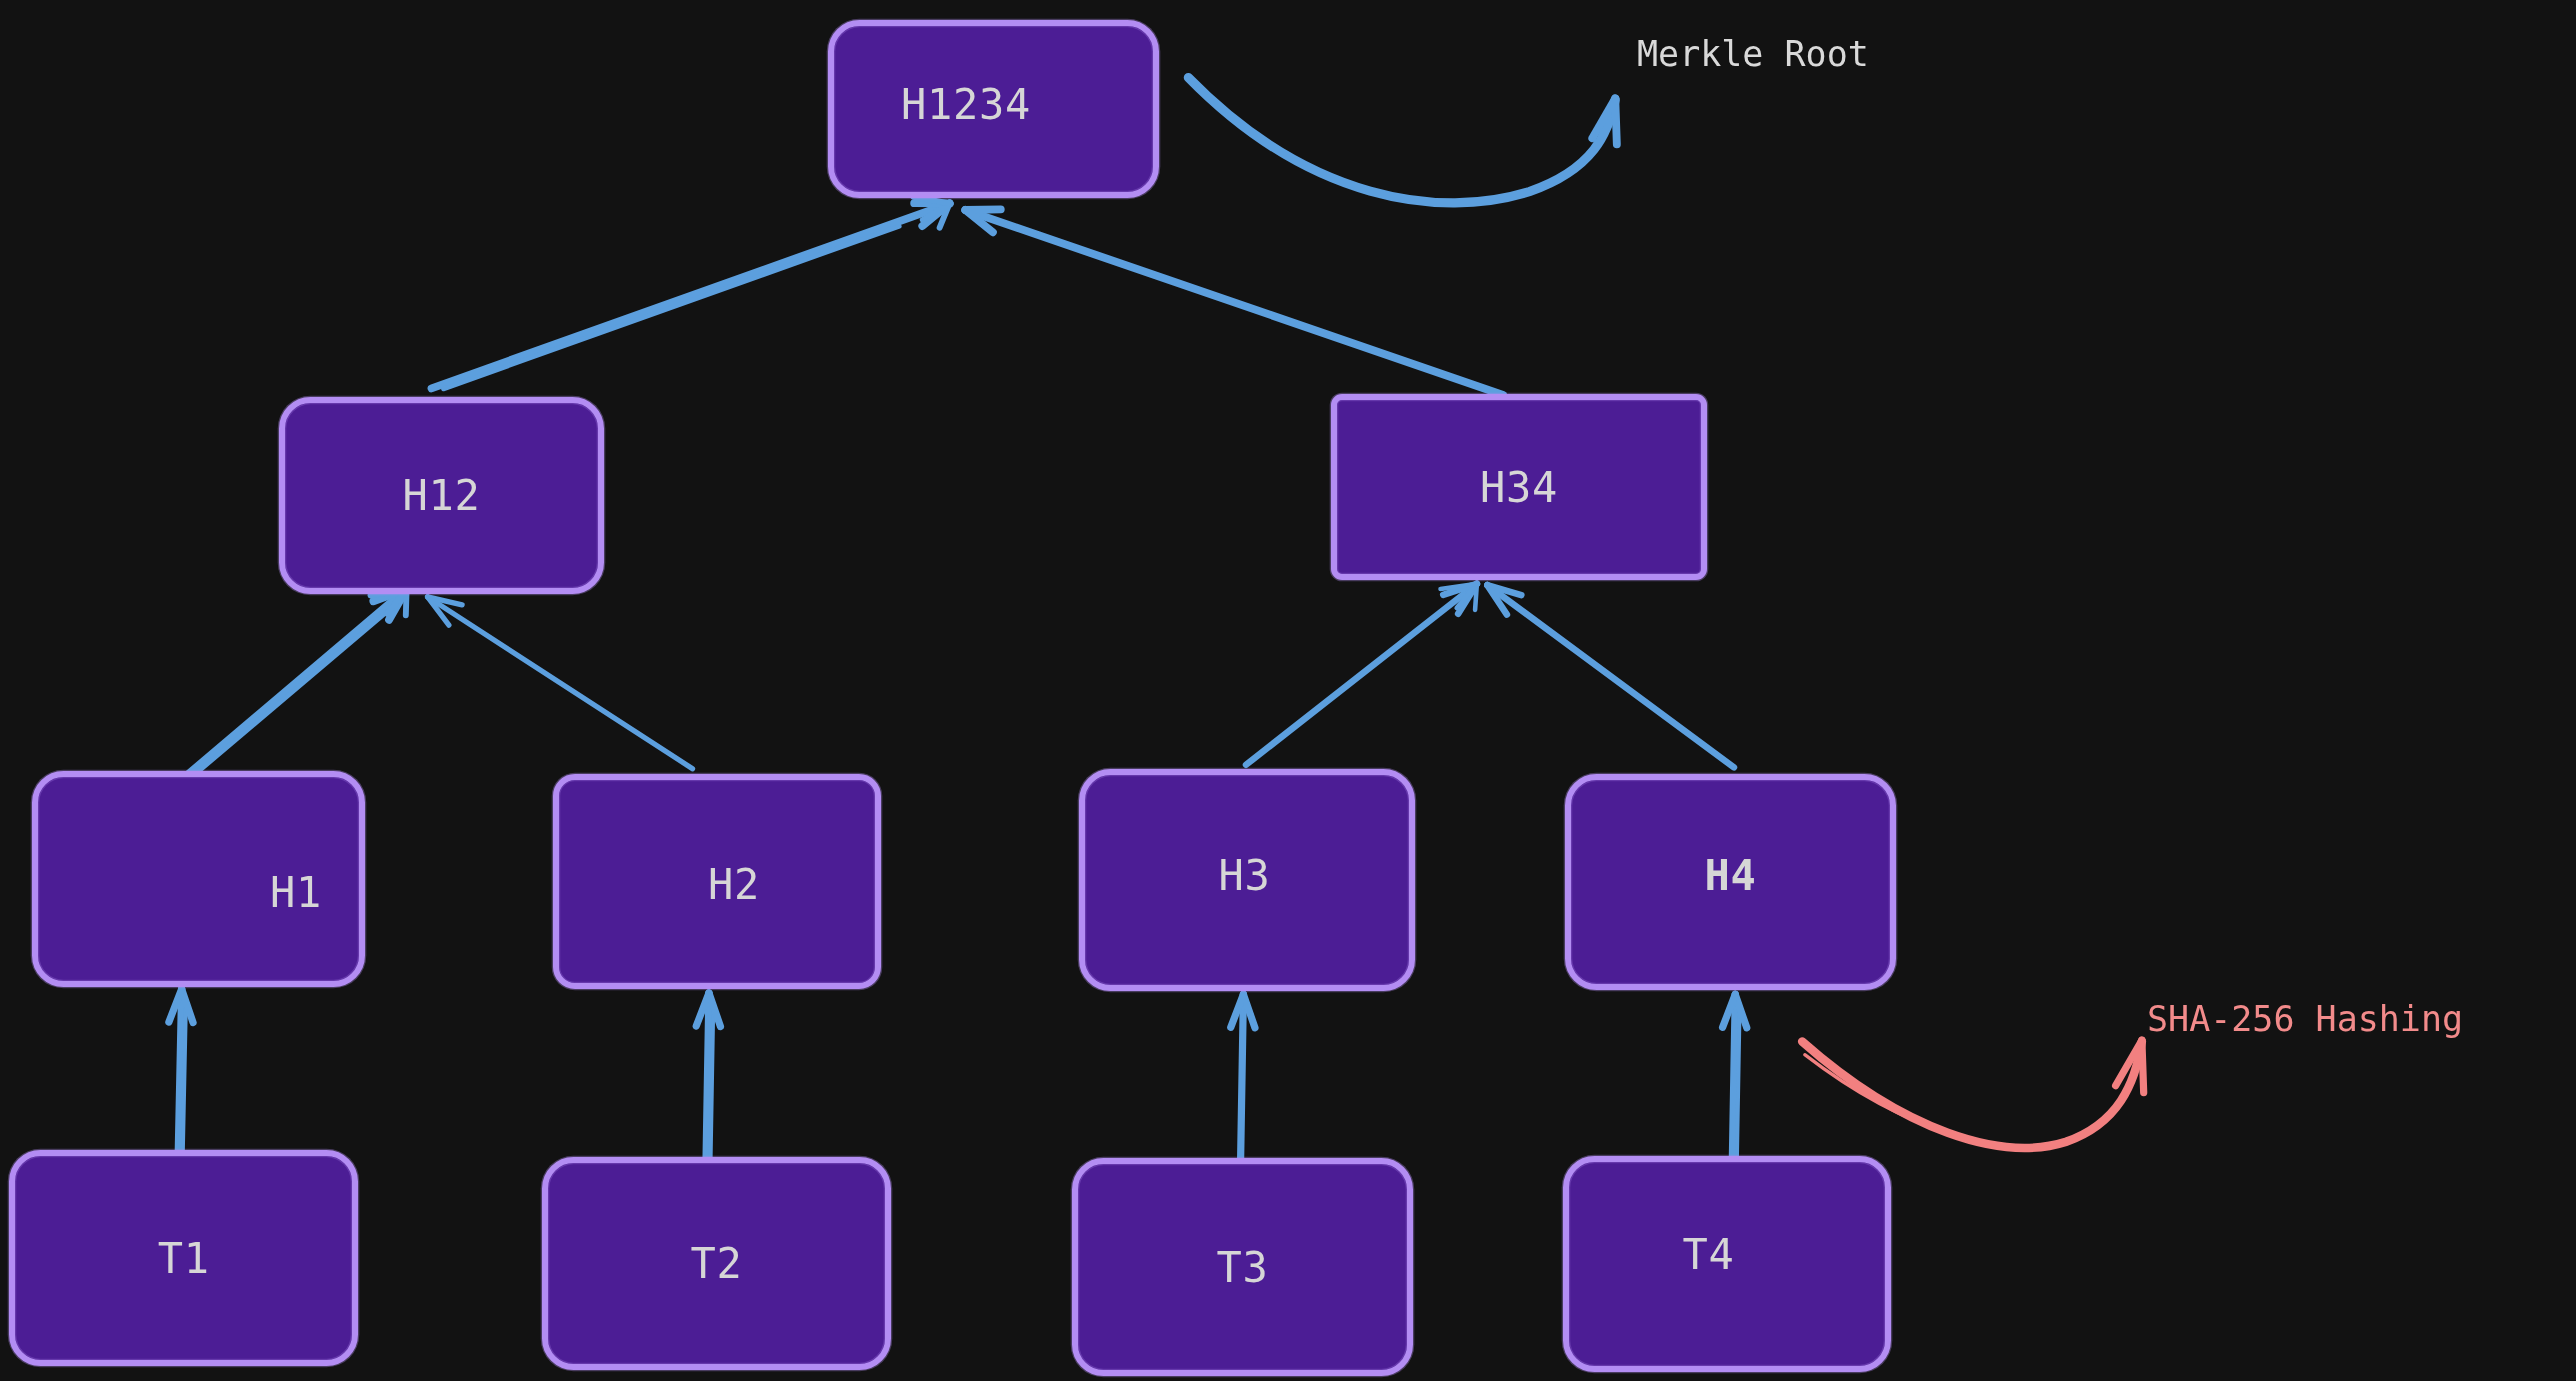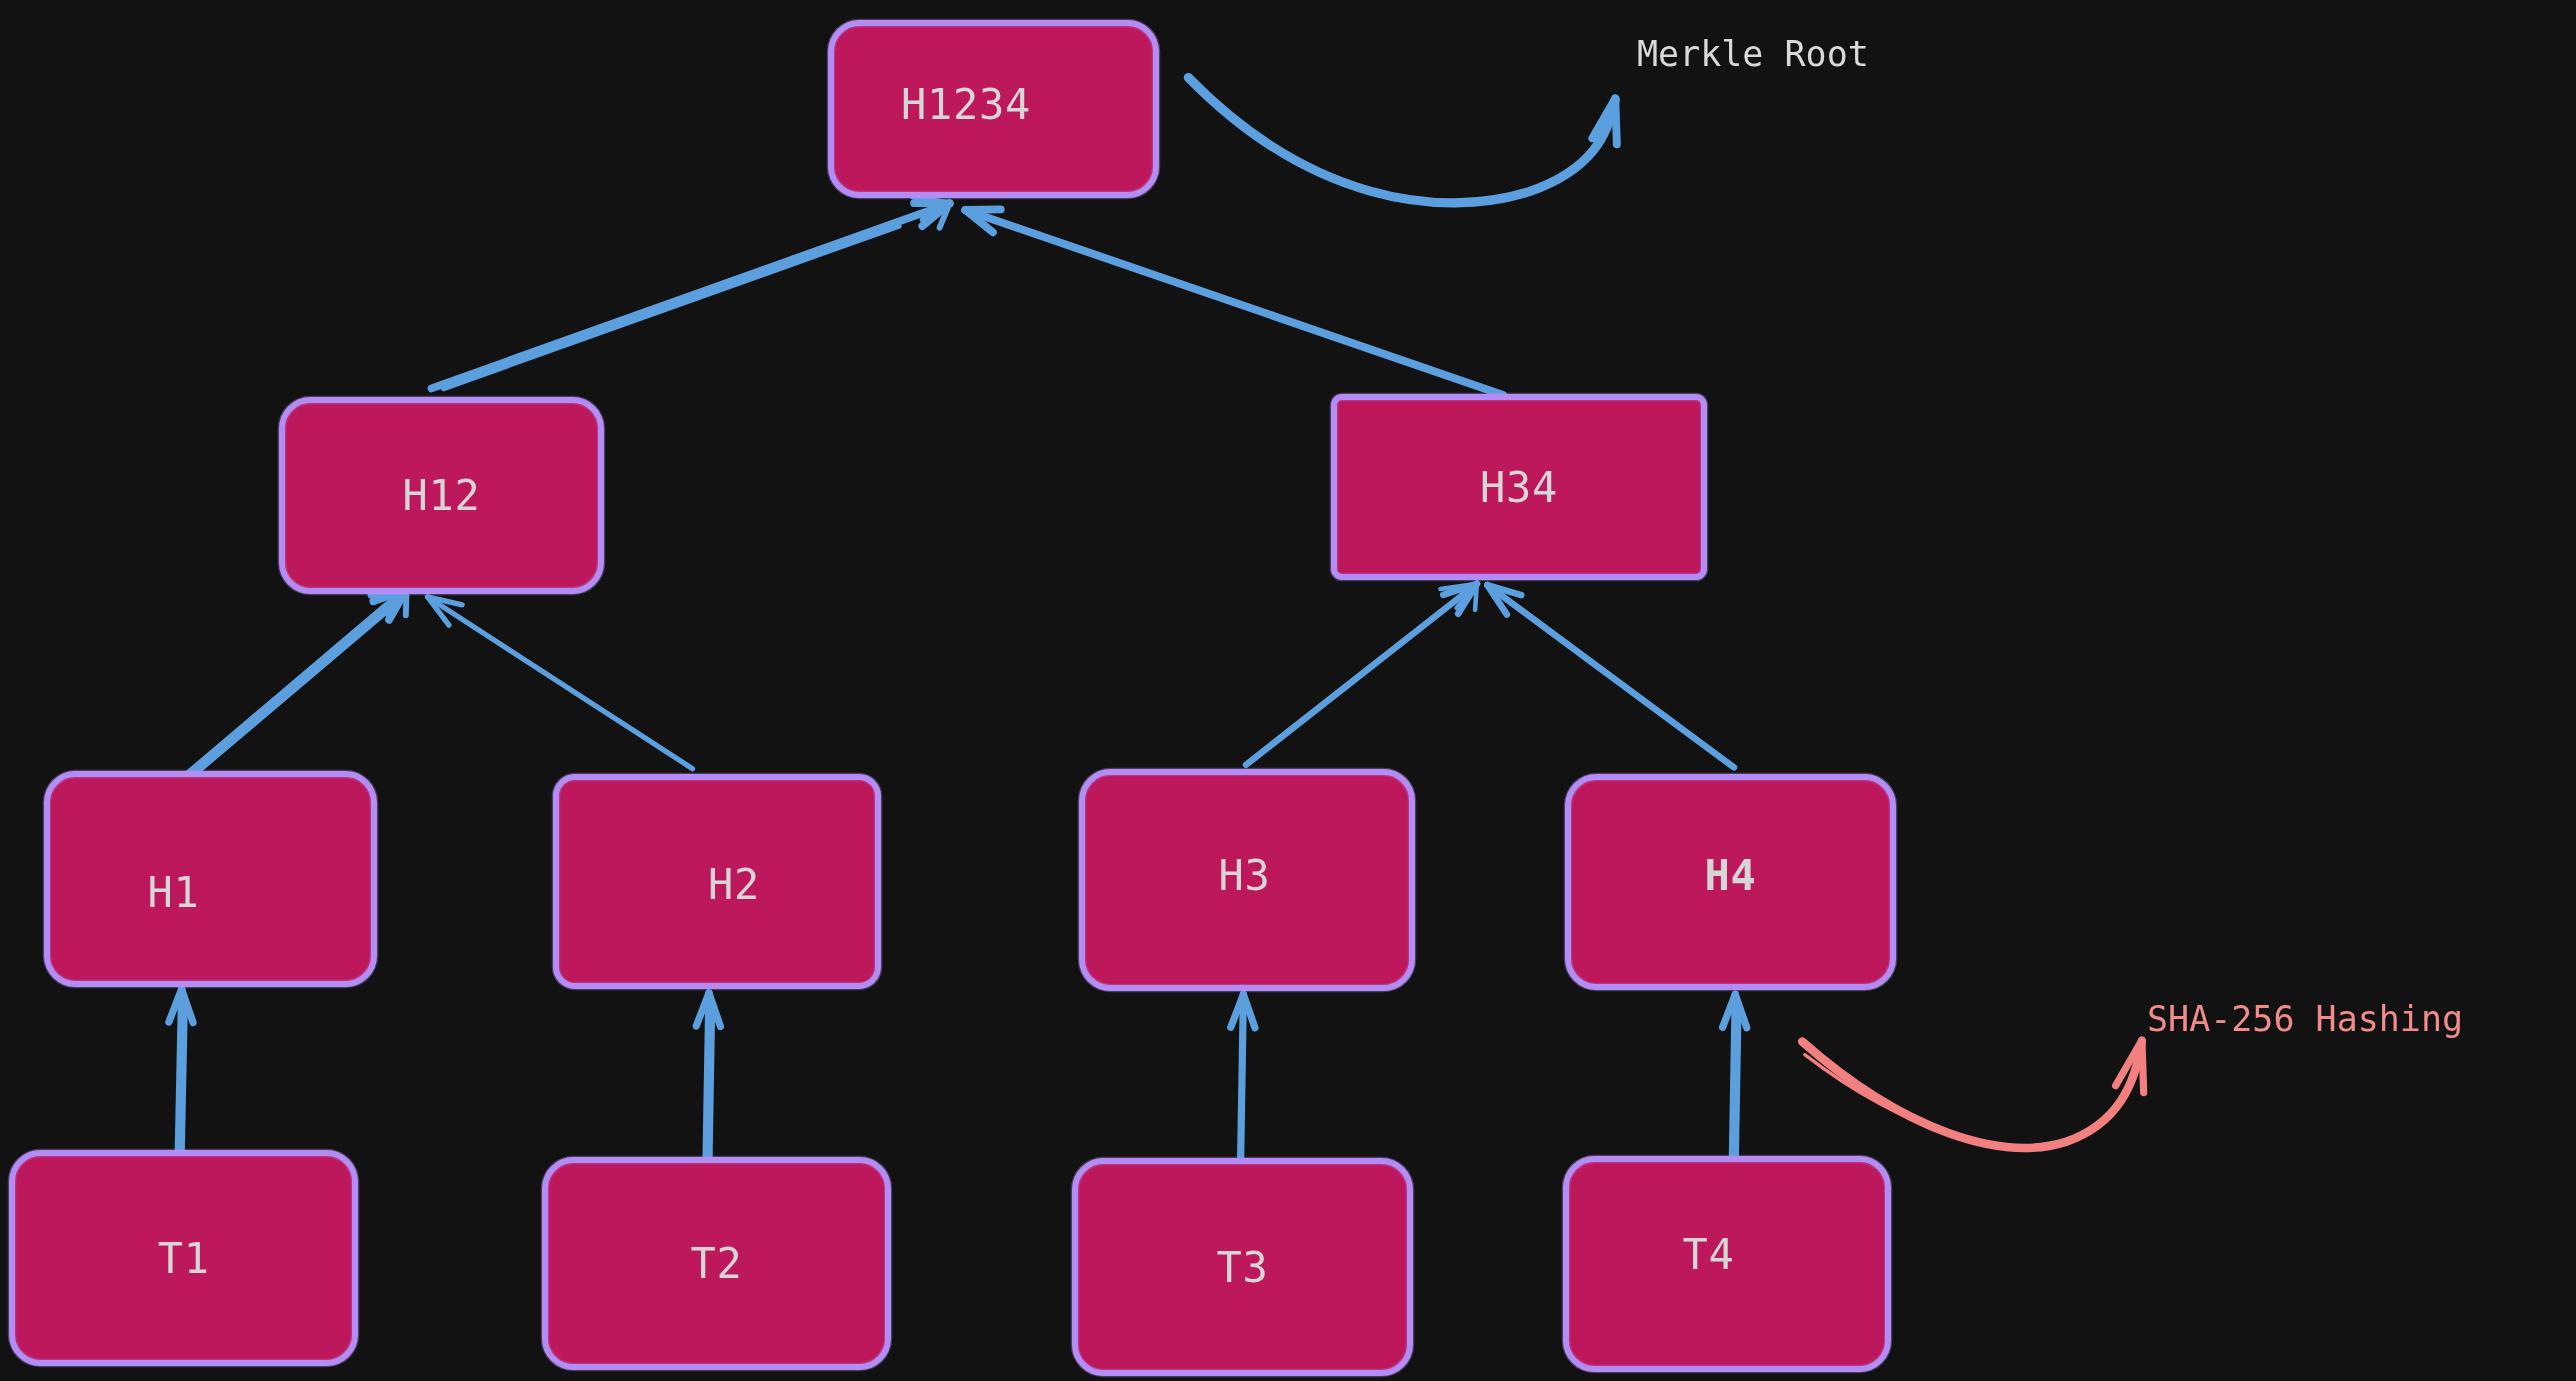--- a/index.html
+++ b/index.html
@@ -19,21 +19,21 @@
     position: absolute;
     left: 0; top: 0;
     width: 2576px; height: 1382px;
     pointer-events: none;
   }
   .node {
     position: absolute;
     box-sizing: border-box;
     border: 6.6px solid #b38df3;
     border-radius: 31.5px;
-    background: #be185d;
+    background: #4c1d95;
     display: flex;
     align-items: center;
     justify-content: center;
     box-shadow: 0 0 0 1.3px rgba(179,141,243,0.35), inset 0 0 0 1.3px rgba(179,141,243,0.25);
   }
   .node .label {
     font-size: 42px;
     color: #d6d6d6;
     letter-spacing: 0.7px;
     white-space: nowrap;
@@ -139,21 +139,21 @@
 
   <div class="node h1234" style="left:828px; top:19.7px;  width:331px; height:178px;">
     <span class="label">H1234</span>
   </div>
   <div class="node h12" style="left:279px;  top:391px;  width:325px; height:197px;margin-top:6px;">
     <span class="label">H12</span>
   </div>
   <div class="node h34" style="left:1331px; top:394px;  width:376px; height:186px;border-radius:11px;">
     <span class="label">H34</span>
   </div>
-  <div class="node h1" style="left:44px;   top:771px; width:333px; height:216px;">
+  <div class="node h1" style="left:32px;   top:771px; width:333px; height:216px;justify-content:flex-end;">
     <span class="label">H1</span>
   </div>
   <div class="node h2" style="left:553px;  top:774px; width:328px; height:215px;border-radius:22px;">
     <span class="label">H2</span>
   </div>
   <div class="node h3" style="left:1079px; top:769px; width:336px; height:222px;">
     <span class="label">H3</span>
   </div>
   <div class="node h4" style="left:1565px; top:774px; width:331px; height:216px;">
     <span class="label">H4</span>

